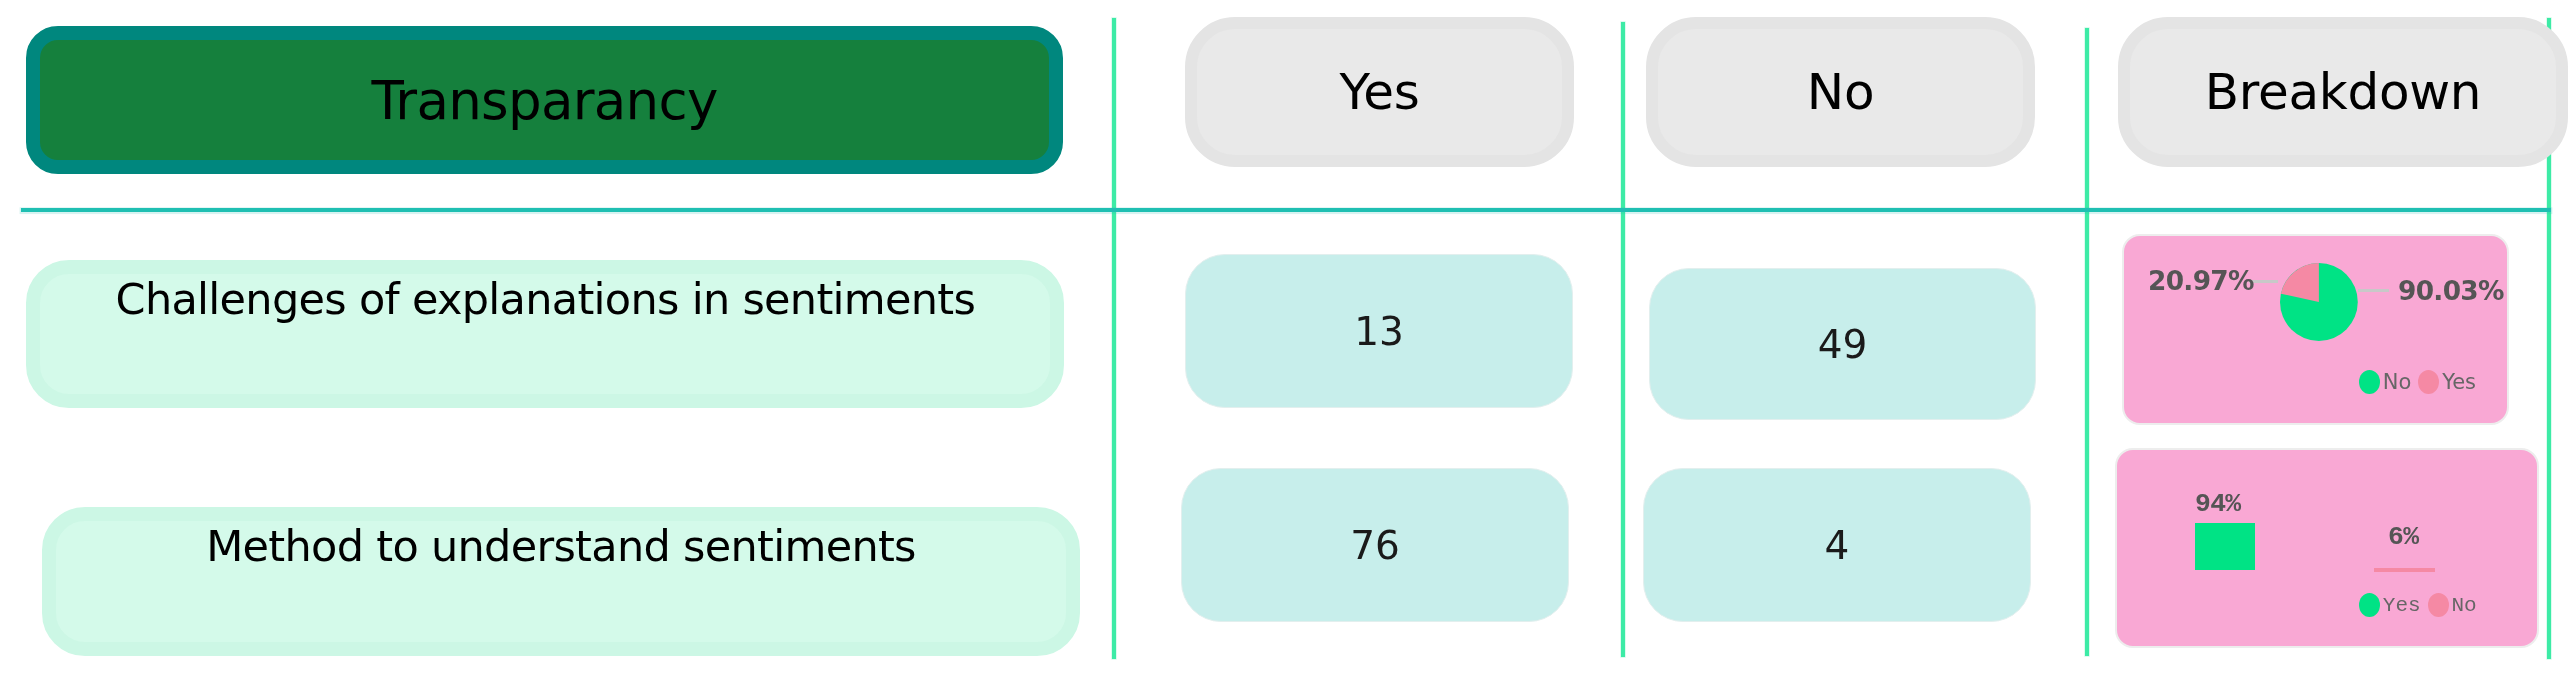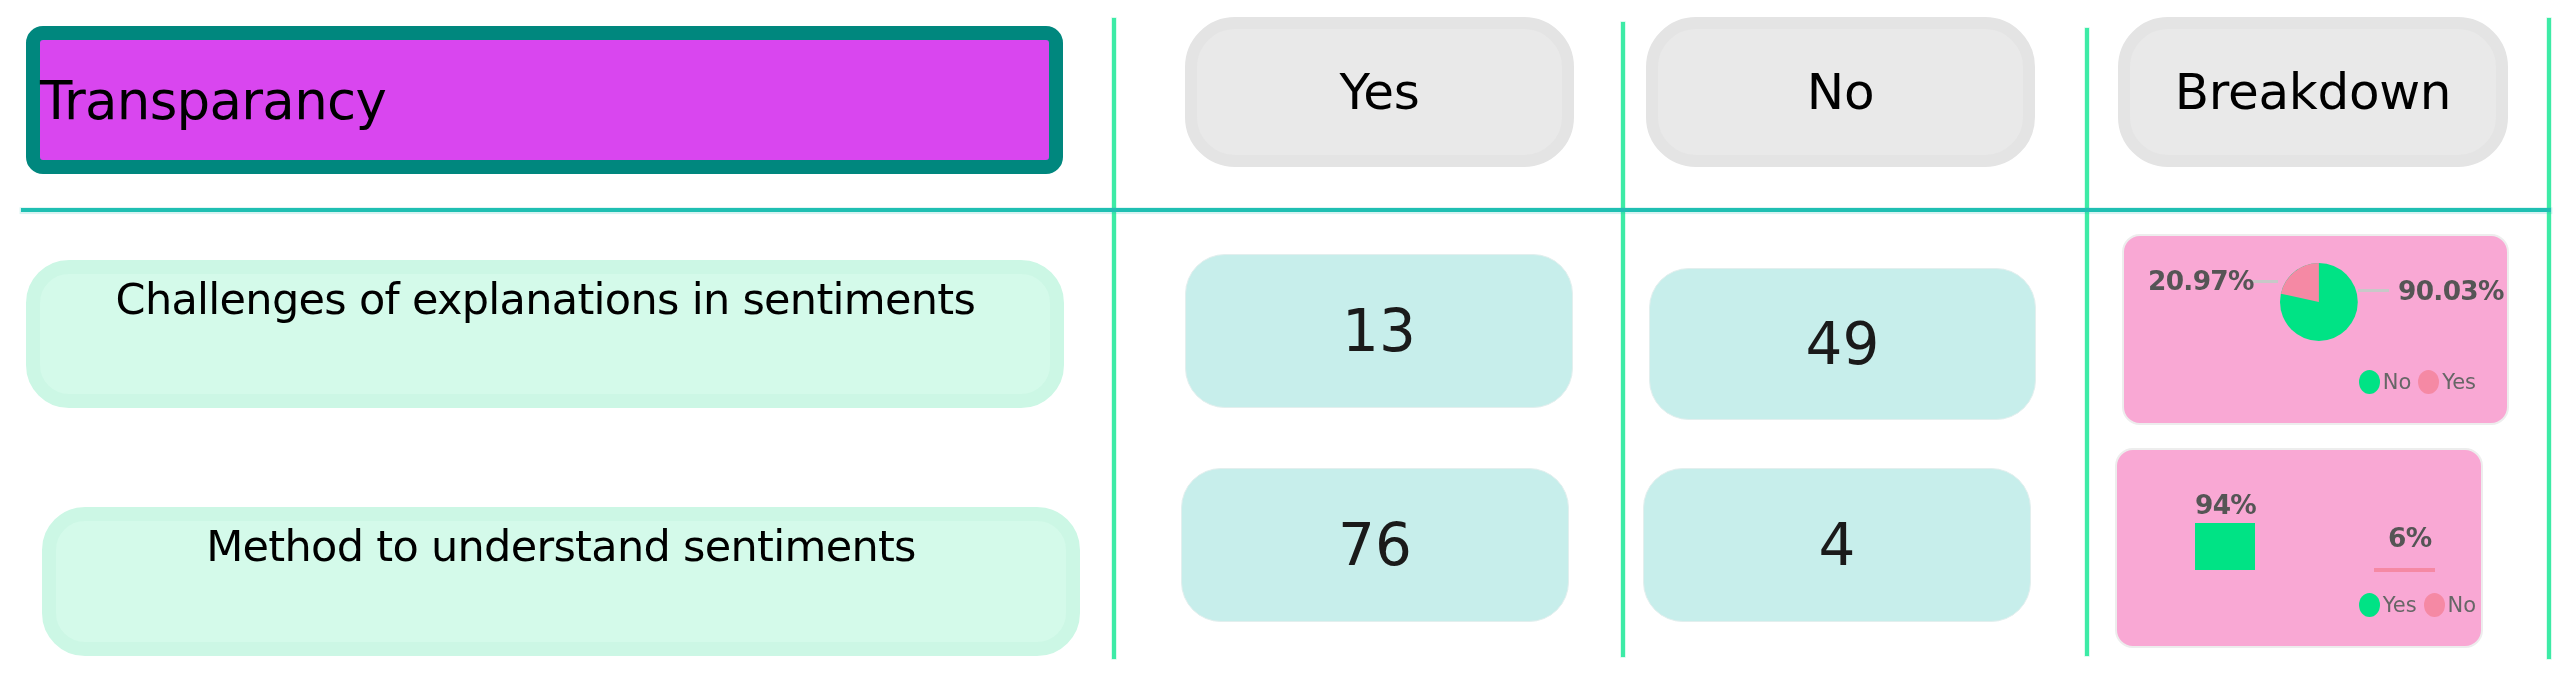--- a/index.html
+++ b/index.html
@@ -2,35 +2,35 @@
 <html style="font-size:11px"><head>
 <meta charset="utf-8">
 <style>
   html, body { margin: 0; padding: 0; background: #ffffff; }
   body { width: 2576px; height: 681px; position: relative; overflow: hidden;
          font-family: "DejaVu Sans", "Liberation Sans", sans-serif; color: #111; }
   .abs { position: absolute; box-sizing: border-box; }
   .vline { position: absolute; width: 4.2px; background: #3DEBA6; box-shadow: 0 0 0 0.7px rgba(61,235,166,0.25); }
   .hline { position: absolute; height: 4.2px; background: #1FBFB2; box-shadow: 0 0.7px 0 1.4px rgba(31,191,178,0.18); }
 
-  .title-box { border: 14px solid #00877E; background: #d946ef; border-radius: 17px;
-               display: flex; align-items: center; }
+  .title-box { border: 14px solid #00877E; background: #15803d; border-radius: 32px;
+               display: flex; align-items: center; justify-content: center; }
   .title-box span { font-size: 53px; color: #000; letter-spacing: -0.7px; }
 
   .col-head { border: 12.5px solid #E4E4E4; background: #E9E9E9; border-radius: 50px;
               display: flex; align-items: center; justify-content: center; }
   .col-head span { font-size: 50px; color: #000; letter-spacing: -0.3px; }
 
   .row-label { border: 14px solid #CCF7E5; background: #D4FAEA; border-radius: 43px;
                display: flex; align-items: flex-start; justify-content: center; }
   .row-label span { font-size: 43px; color: #000; letter-spacing: -0.7px; white-space: nowrap; }
 
   .val-cell { background: #C7EEEB; border-radius: 40px; border: 1.4px solid #E2EFEE;
               display: flex; align-items: center; justify-content: center; }
-  .val-cell span { font-size: 58px; color: #1a1a1a; }
+  .val-cell span { font-size: 39px; color: #1a1a1a; }
 
   .card { background: #f9a8d4; border: 2.1px solid #EDEDED; border-radius: 18px; }
   .pct-label { position: absolute; font-size: 26.4px; font-weight: bold; color: #555; letter-spacing: -0.7px; white-space: nowrap; }
   .leader { position: absolute; height: 2.8px; background: #C8C8C8; }
   .legend { position: absolute; display: flex; align-items: center; gap: 7px; font-size: 21px; color: #666; white-space: nowrap; }
   .legend .dot { width: 21px; height: 24px; border-radius: 50%; display: inline-block; }
   .legend .item { display: flex; align-items: center; gap: 2.8px; }
 </style>
 </head>
 <body>
@@ -44,21 +44,21 @@
 <div class="abs title-box" style="left:26px; top:26.4px; width:1037px; height:148px;">
   <span>Transparancy</span>
 </div>
 
 <div class="abs col-head" style="left:1185px; top:17.4px; width:389px; height:150px;">
   <span>Yes</span>
 </div>
 <div class="abs col-head" style="left:1646px; top:17.4px; width:389px; height:150px;">
   <span>No</span>
 </div>
-<div class="abs col-head" style="left:2118px; top:17.4px; width:390px; height:150px;">
+<div class="abs col-head" style="left:2118px; top:17.4px; width:450px; height:150px;">
   <span>Breakdown</span>
 </div>
 
 <div class="abs row-label" style="left:26.4px; top:260px; width:1038px; height:148px;">
   <span>Challenges of explanations in sentiments</span>
 </div>
 <div class="abs val-cell" style="left:1185px; top:254px; width:388px; height:154px;">
   <span>13</span>
 </div>
 <div class="abs val-cell" style="left:1649px; top:256px; width:387px; height:152px;margin-top:12px;">
@@ -90,21 +90,21 @@
 <div class="abs row-label" style="left:42px; top:465px; width:1038px; height:149px;margin-top:42px;">
   <span>Method to understand sentiments</span>
 </div>
 <div class="abs val-cell" style="left:1181px; top:468px; width:388px; height:154px;">
   <span>76</span>
 </div>
 <div class="abs val-cell" style="left:1643px; top:468px; width:388px; height:154px;">
   <span>4</span>
 </div>
 
-<div class="abs card" style="left:2115px; top:448px; width:368px; height:200px;">
+<div class="abs card" style="left:2115px; top:448px; width:424px; height:200px;font-family:Liberation Mono, monospace;">
   <div class="abs" style="left:78px; top:73px; width:60px; height:47px; background:#00E385;"></div>
   <div class="abs" style="left:257px; top:118px; width:61px; height:3.5px; background:#F589A4;"></div>
   <div class="pct-label" style="left:78px; top:39px;">94%</div>
   <div class="pct-label" style="left:271px; top:72px;">6%</div>
   <div class="legend" style="left:242px; top:143px;">
     <span class="item">
       <span class="dot" style="background:#00E385;"></span>
       <span>Yes</span>
     </span>
     <span class="item">

